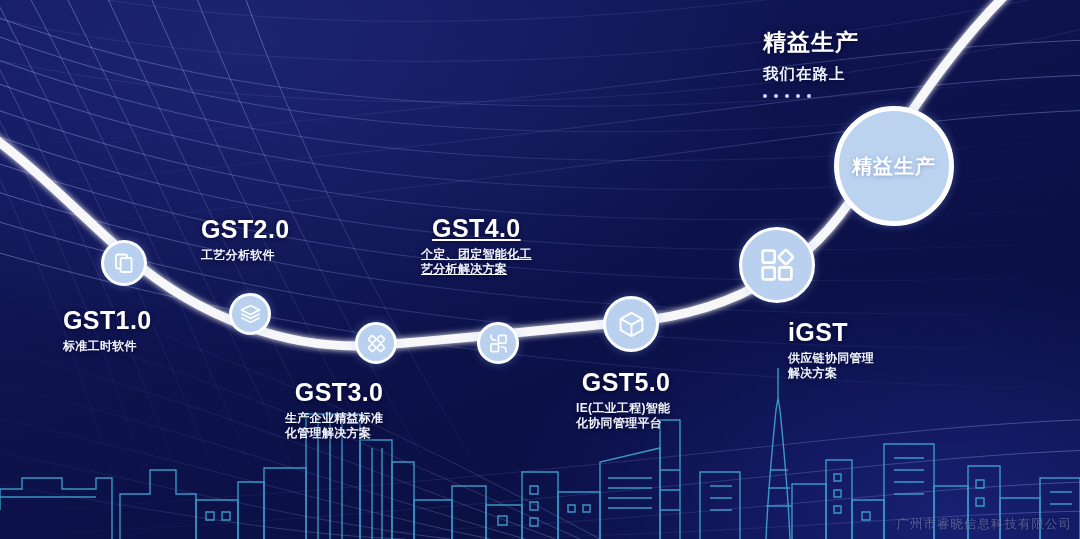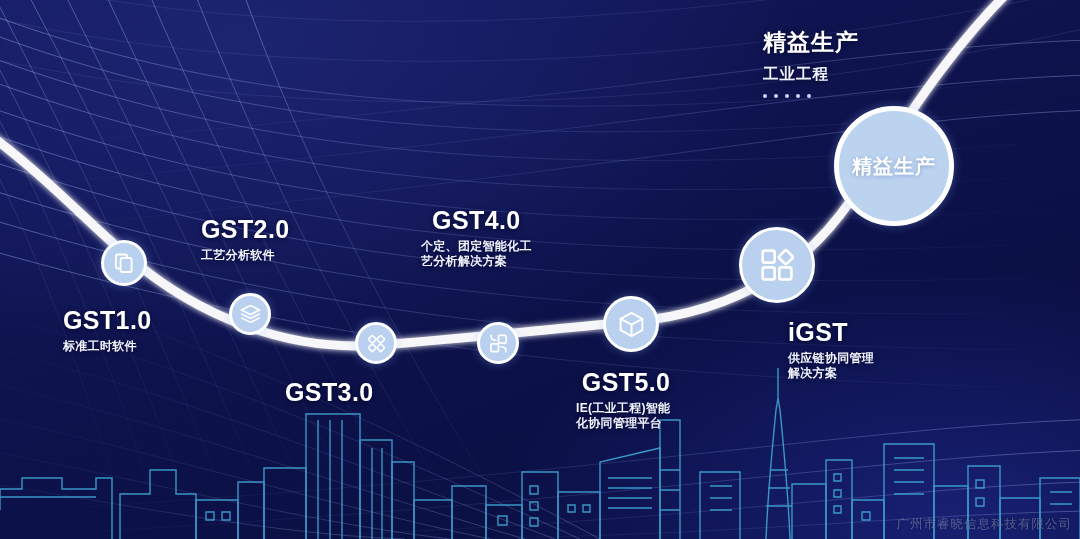--- a/index.html
+++ b/index.html
@@ -214,21 +214,21 @@
     <path d="M -20,128
              C 40,170 90,225 130,258
              C 200,318 290,352 380,345
              C 470,338 540,330 630,322
              C 720,314 790,280 840,215
              C 890,150 930,70 1010,-10" fill="none" stroke="#ffffff" stroke-width="9" stroke-linecap="round" opacity=".97" filter="url(#glow)"></path>
   </svg>
 
   <div id="hero">
     <div class="h1">精益生产</div>
-    <div class="h2">工业工程</div>
+    <div class="h2">我们在路上</div>
     <div class="dots">
       <i></i>
         <i></i>
         <i></i>
         <i></i>
         <i></i>
     </div>
   </div>
 
   <div class="node" id="node-lean" style="left:834px;top:106px;width:120px;height:120px;">
@@ -298,23 +298,25 @@
     <div class="sub">标准工时软件</div>
   </div>
 
   <div class="label l" style="left:201px;top:215px;">
     <div class="ttl">GST2.0</div>
     <div class="sub">工艺分析软件</div>
   </div>
 
   <div class="label l" style="left:285px;top:378px;">
     <div class="ttl" style="text-align:right;">GST3.0</div>
-  </div>
-
-  <div class="label l" style="left:421px;top:206px;">
+    <div class="sub">生产企业精益标准
+化管理解决方案</div>
+  </div>
+
+  <div class="label l" style="left:421px;top:214px;text-decoration:underline;">
     <div class="ttl" style="text-align:center;">GST4.0</div>
     <div class="sub">个定、团定智能化工
 艺分析解决方案</div>
   </div>
 
   <div class="label l" style="left:576px;top:368px;">
     <div class="ttl" style="text-align:right;">GST5.0</div>
     <div class="sub">IE(工业工程)智能
 化协同管理平台</div>
   </div>

